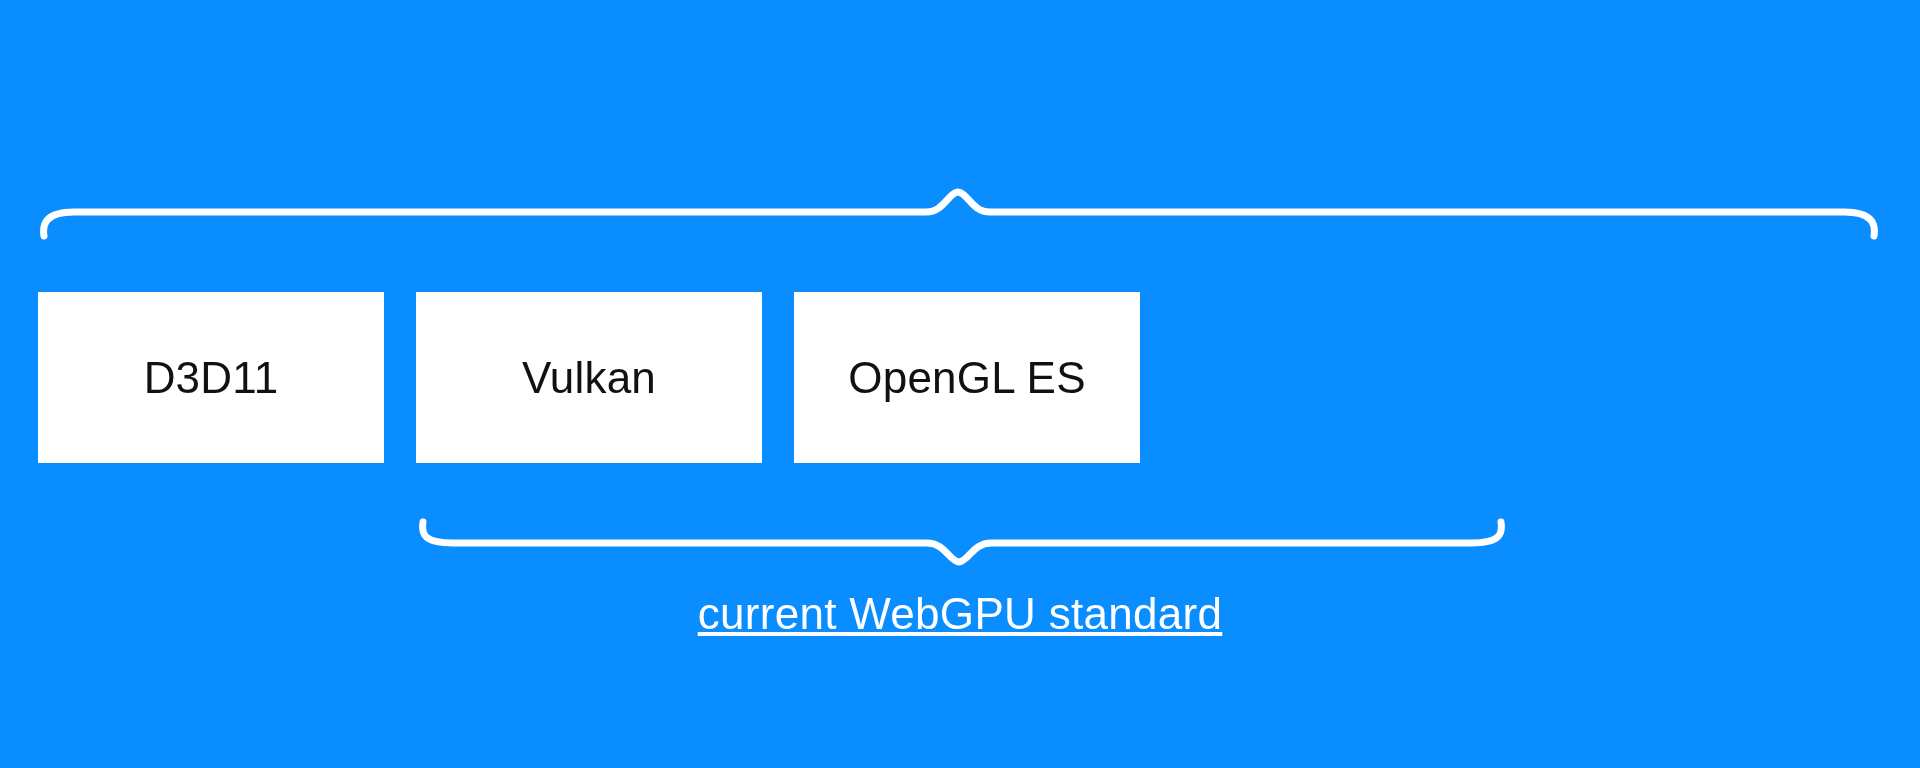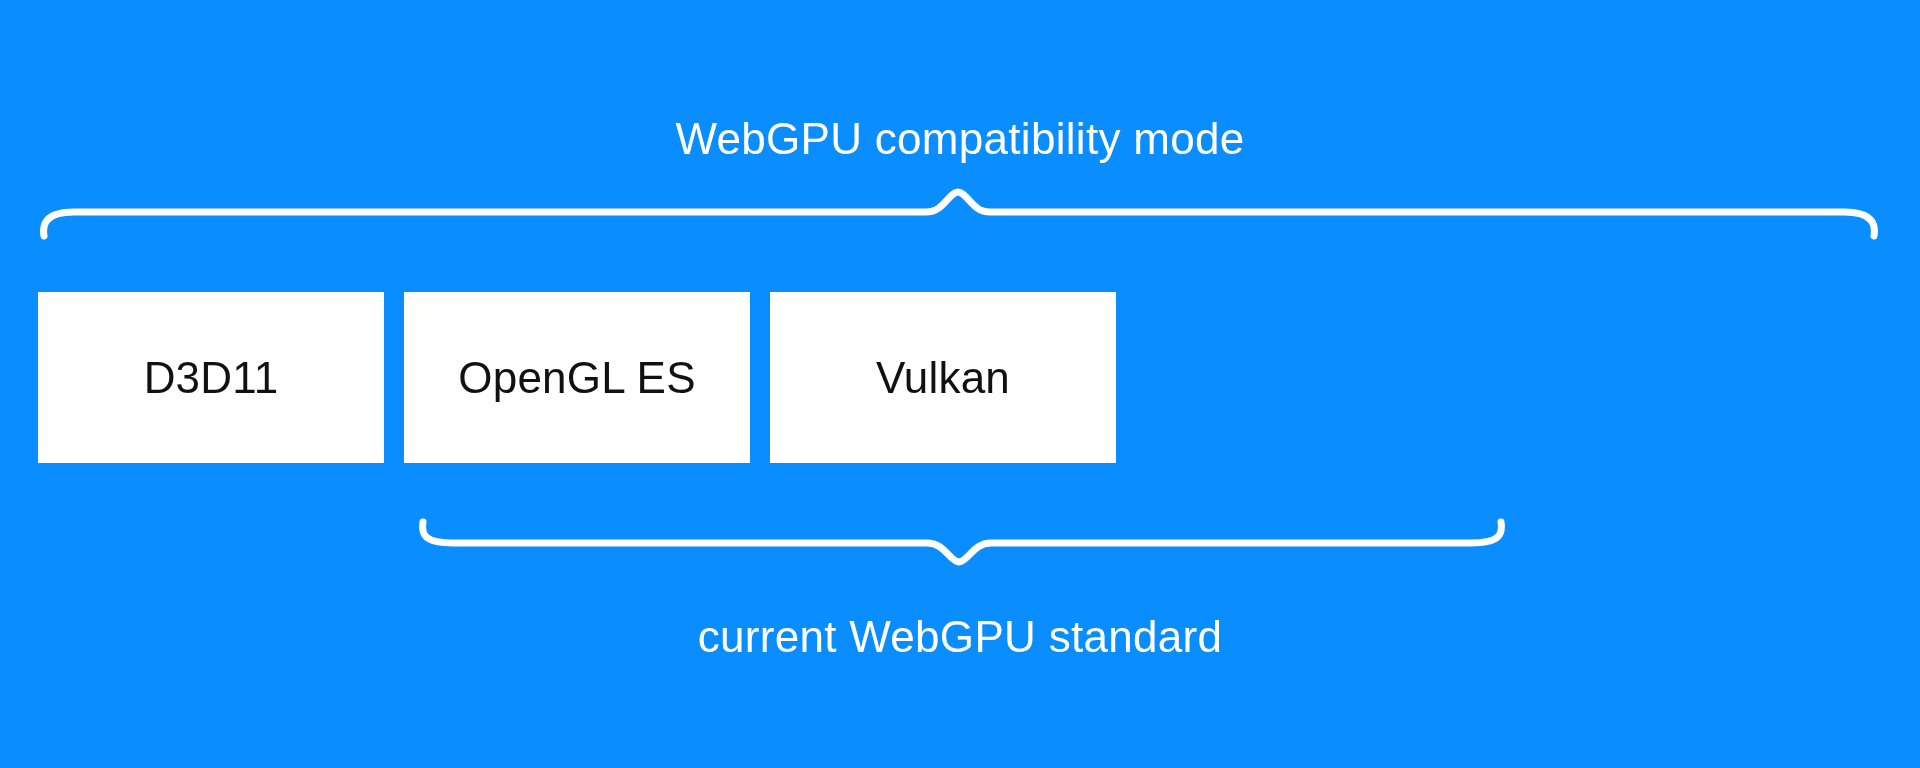--- a/index.html
+++ b/index.html
@@ -19,35 +19,35 @@
     position: absolute;
     left: 0;
     right: 0;
     text-align: center;
     font-size: 44px;
     line-height: 1;
     color: #ffffff;
     letter-spacing: 0.3px;
   }
   .label-top { top: 117px; }
-  .label-bottom { top: 615px; }
+  .label-bottom { top: 592px; text-decoration: underline; }
   .brace-layer {
     position: absolute;
     left: 0;
     top: 0;
     width: 1920px;
     height: 768px;
     pointer-events: none;
   }
   .api-row {
     position: absolute;
     left: 38px;
     top: 292px;
     display: flex;
-    gap: 20px;
+    gap: 32px;
     border-radius: 10px;
   }
   .api-box {
     width: 346px;
     height: 171px;
     background: #ffffff;
     display: flex;
     align-items: center;
     justify-content: center;
   }
@@ -56,21 +56,20 @@
     line-height: 1;
     color: #111111;
     letter-spacing: 0.2px;
   }
 </style>
 </head>
 <body>
 
 <div class="canvas">
 
-  <div class="diagram-label label-top">WebGPU compatibility mode</div>
 
   <svg class="brace-layer" viewBox="0 0 1920 768">
 
     <path d="M 44 236
              C 42 224, 46 212, 74 212
              L 926 212
              C 944 212, 948 193, 958 192
              C 968 193, 972 212, 990 212
              L 1844 212
              C 1872 212, 1876 224, 1874 236" fill="none" stroke="#ffffff" stroke-width="7" stroke-linecap="round" stroke-linejoin="round"></path>
@@ -82,22 +81,22 @@
              C 969 561, 973 543, 991 543
              L 1471 543
              C 1499 543, 1503 535, 1501 522" fill="none" stroke="#ffffff" stroke-width="7" stroke-linecap="round" stroke-linejoin="round"></path>
   </svg>
 
   <div class="api-row">
     <div class="api-box">
       <span>D3D11</span>
     </div>
     <div class="api-box">
-      <span>OpenGL ES</span>
+      <span>Vulkan</span>
     </div>
     <div class="api-box">
-      <span>Vulkan</span>
+      <span>OpenGL ES</span>
     </div>
   </div>
 
   <div class="diagram-label label-bottom">current WebGPU standard</div>
 
 </div>
 
 </body></html>

